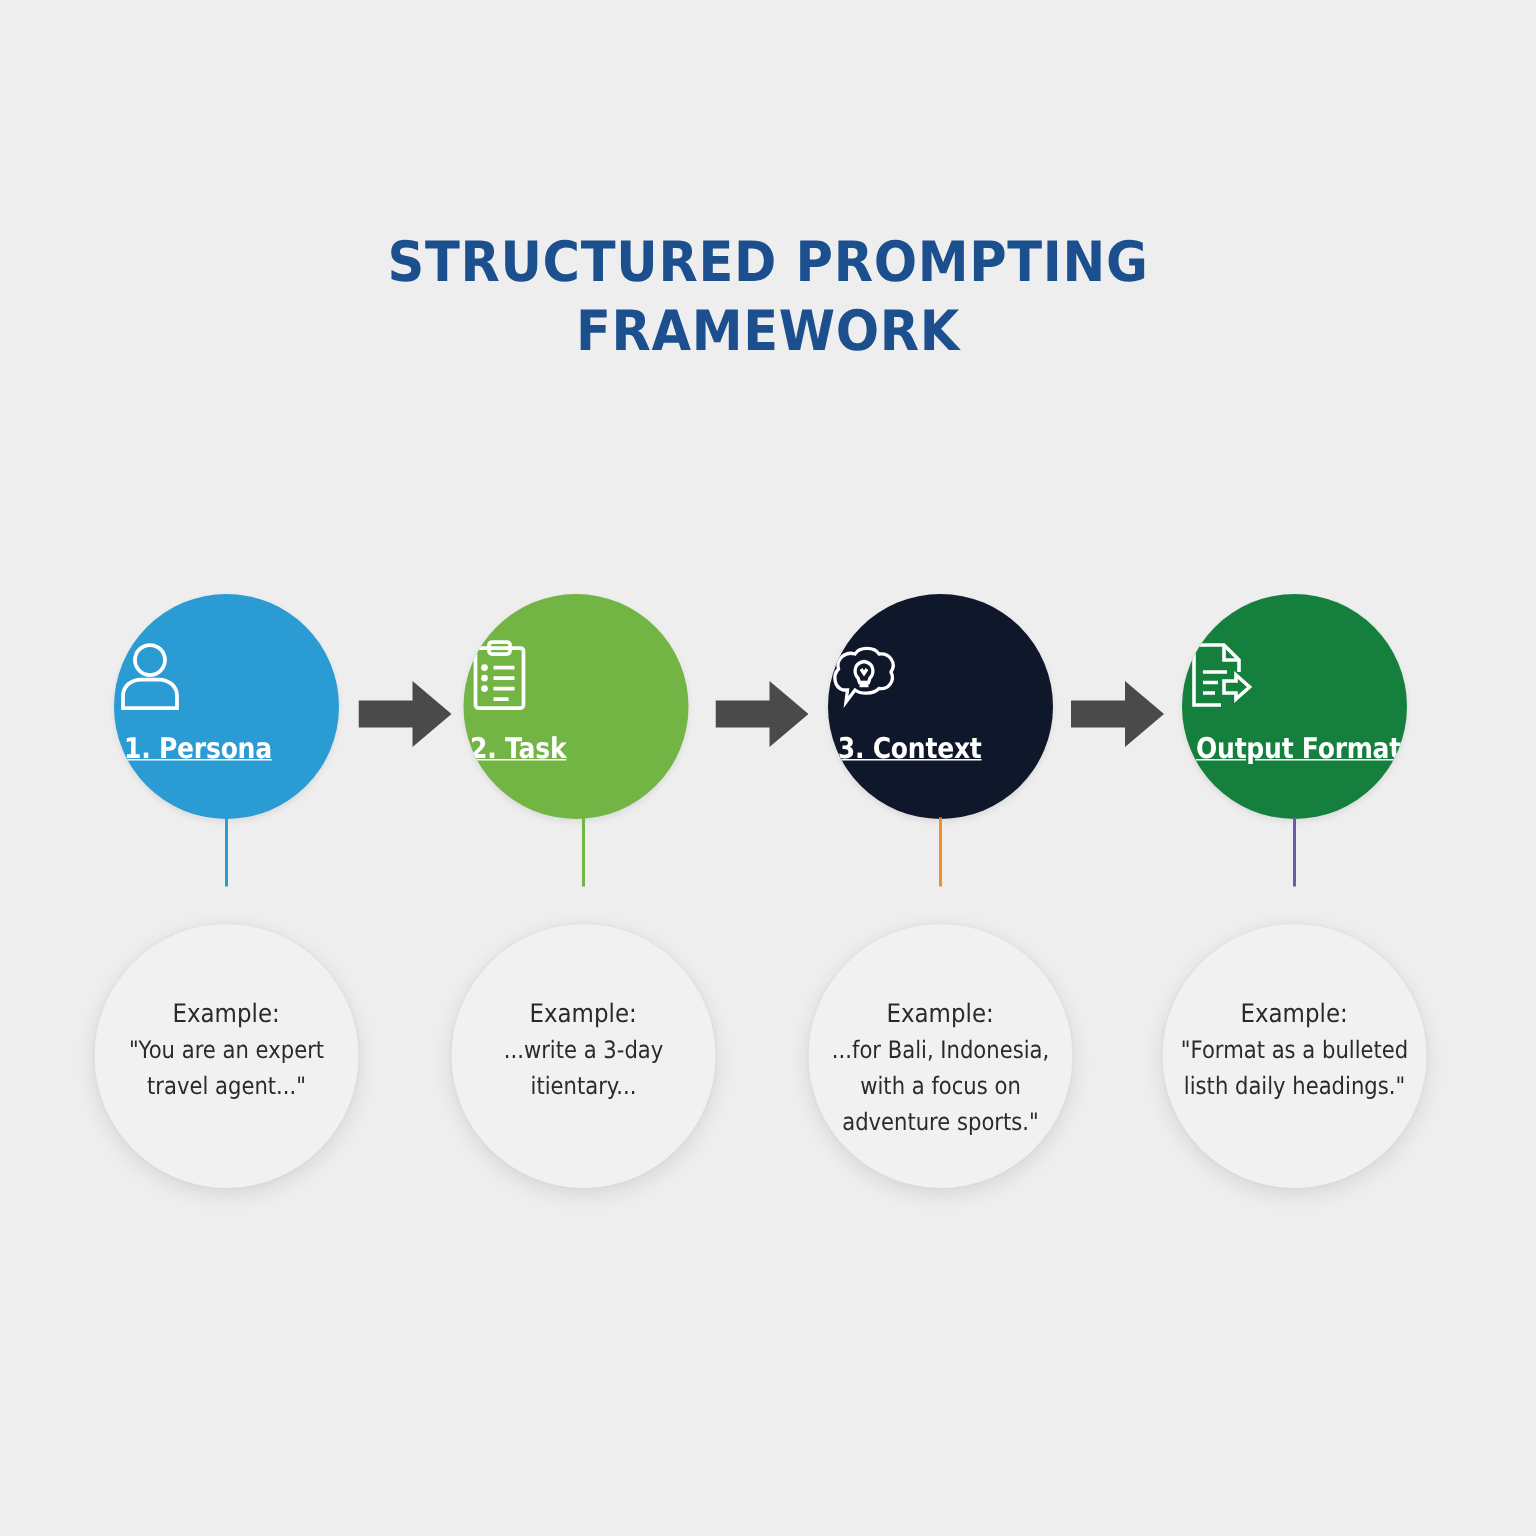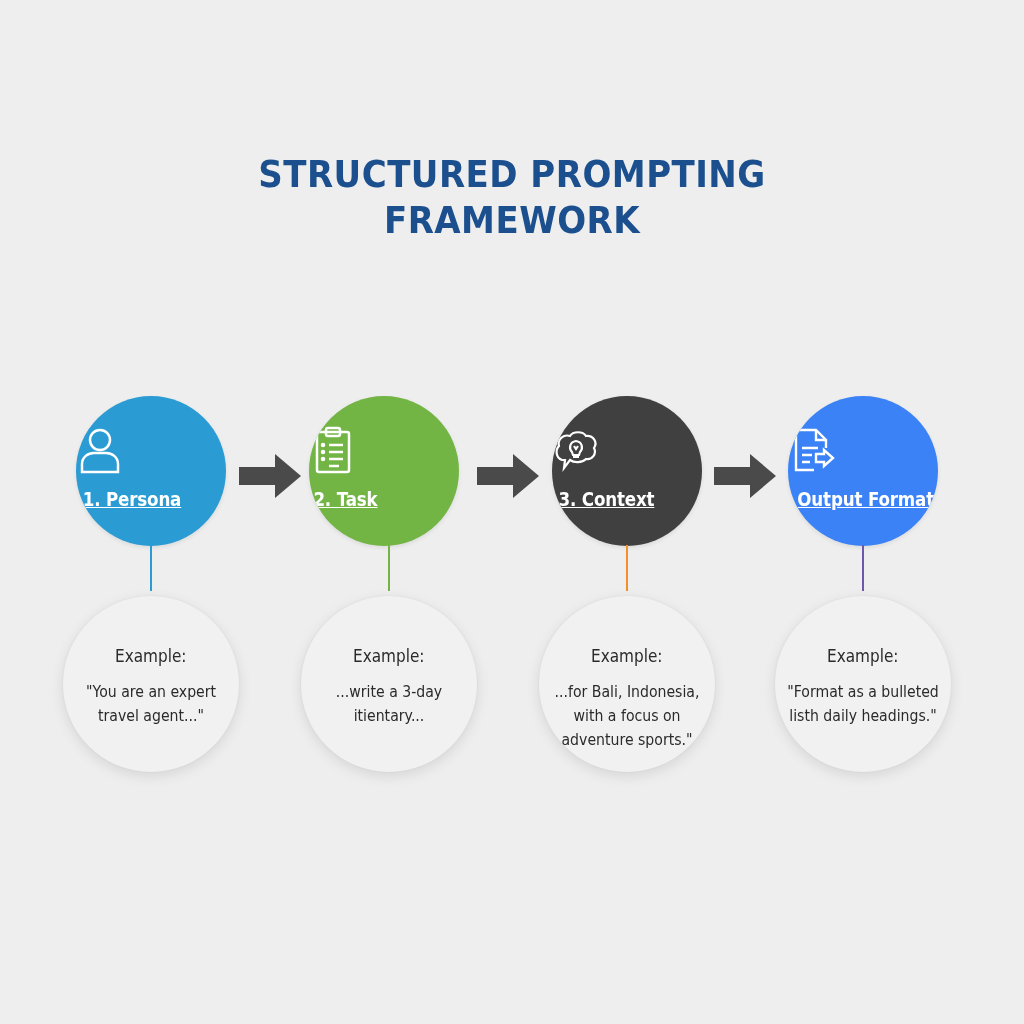--- a/index.html
+++ b/index.html
@@ -51,30 +51,29 @@
     }
     .arrow {
       position: absolute;
       top: 454px;
       width: 62px; height: 44px;
     }
     .example {
       position: absolute;
       width: 176px; height: 176px;
       border-radius: 50%;
-      top: 596px;
+      top: 616px;
       background: #f1f1f1;
       box-shadow: 0 4px 14px rgba(0,0,0,0.10), 0 0 3px rgba(0,0,0,0.05);
       display: flex; flex-direction: column; align-items: center;
       text-align: center;
       color: #2a2a2a;
       font-family: "DejaVu Sans", sans-serif;
       font-size: 16px;
       line-height: 24px;
-      gap: 12px;
     }
     .example .ex-head { margin-top: 48px; font-size: 17px; transform: scaleX(0.9); }
     .example .ex-body { width: 200px; transform: scaleX(0.88); white-space: pre-line; }
   </style>
 </head>
 <body>
 
 <div class="title">
   <span>STRUCTURED PROMPTING</span>
   <span>FRAMEWORK</span>
@@ -120,21 +119,21 @@
 <div class="example" style="left:301px;">
   <div class="ex-head">Example:</div>
   <div class="ex-body">...write a 3-day
 itientary...</div>
 </div>
 
 <svg class="arrow" style="left:477px;" viewBox="0 0 62 44">
   <polygon points="0,13 36,13 36,0 62,22 36,44 36,31 0,31" fill="#4a4a4a"></polygon>
 </svg>
 
-<div class="step" style="left:552px; background:#404040;">
+<div class="step" style="left:552px; background:#0f172a;">
   <div class="icon">
     <svg width="48" height="48" viewBox="0 0 48 48" fill="none" stroke="#fff" stroke-width="2.2">
       <path d="M10 34 C4 32 3 24 7 20 C5 13 12 8 18 10 C21 5 31 5 34 10 C41 9 46 16 42 22 C45 28 40 34 34 33 C30 37 22 37 18 34 L12 42 L13 34 Z"></path>
       <path d="M20 26 C17 23 17 16 24 15 C31 16 31 23 28 26 L27 29 H21 Z"></path>
       <line x1="21" y1="31" x2="27" y2="31"></line>
       <path d="M22 20 L24 23 L26 20"></path>
     </svg>
   </div>
   <div class="label">3. Context</div>
 </div>
@@ -143,21 +142,21 @@
   <div class="ex-head">Example:</div>
   <div class="ex-body">...for Bali, Indonesia,
 with a focus on
 adventure sports."</div>
 </div>
 
 <svg class="arrow" style="left:714px;" viewBox="0 0 62 44">
   <polygon points="0,13 36,13 36,0 62,22 36,44 36,31 0,31" fill="#4a4a4a"></polygon>
 </svg>
 
-<div class="step" style="left:788px; background:#3b82f6;">
+<div class="step" style="left:788px; background:#15803d;">
   <div class="icon">
     <svg width="48" height="48" viewBox="0 0 48 48" fill="none" stroke="#fff" stroke-width="2.4">
       <path d="M26 44 H8 V4 H28 L38 14 V22"></path>
       <path d="M28 4 V14 H38"></path>
       <line x1="14" y1="22" x2="30" y2="22"></line>
       <line x1="14" y1="29" x2="24" y2="29"></line>
       <line x1="14" y1="36" x2="22" y2="36"></line>
       <path d="M28 28 H36 V24 L45 32 L36 40 V36 H28 Z"></path>
     </svg>
   </div>

